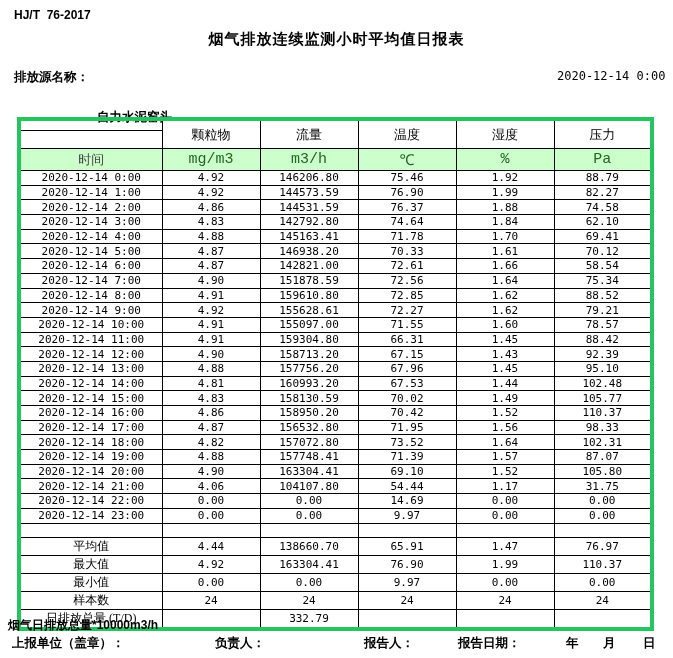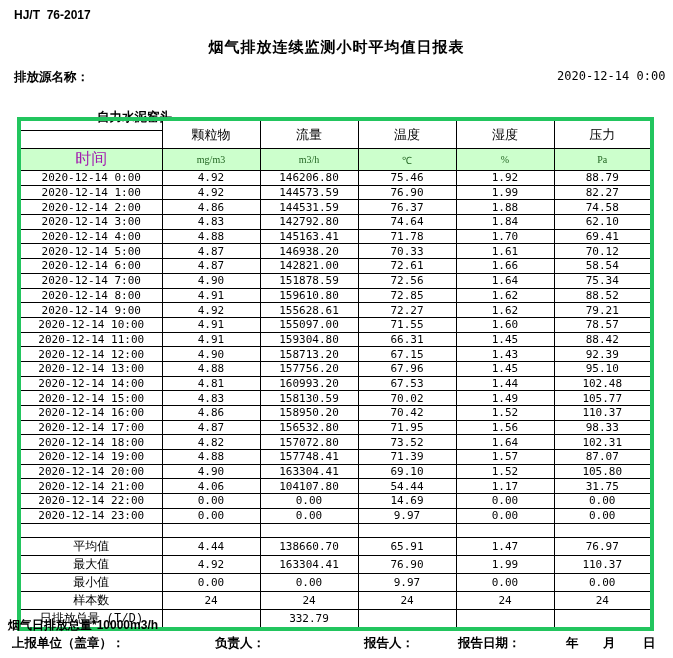--- a/index.html
+++ b/index.html
@@ -1,43 +1,43 @@
 <!DOCTYPE html>
 <html><head>
 <meta charset="utf-8">
 <style>
   html,body{margin:0;padding:0;background:#fff;}
   .page{position:relative;width:673px;height:658px;background:#ffffff;
         font-family:"Liberation Sans",sans-serif;color:#000;overflow:hidden;}
 
   .std-code{position:absolute;left:14px;top:8px;font-size:12px;font-weight:bold;white-space:pre;}
-  .title{position:absolute;left:0;top:38px;width:100%;text-align:center;
+  .title{position:absolute;left:0;top:30px;width:100%;text-align:center;
          font-size:15px;font-weight:bold;letter-spacing:1px;}
   .src-label{position:absolute;left:14px;top:69px;font-size:12.5px;font-weight:bold;}
   .src-name{position:absolute;left:97px;top:69px;font-size:12.5px;font-weight:bold;margin-top:40px;}
   .datetime{position:absolute;left:557px;top:69px;font-size:12px;
             font-family:"DejaVu Sans Mono",monospace;}
 
   table.report{position:absolute;top:117px;left:17px;width:633px;
                border-collapse:collapse;table-layout:fixed;border:4px solid #22c55e;}
   table.report td,table.report th{border:1px solid #000;padding:0;margin:0;
                text-align:center;vertical-align:middle;overflow:hidden;}
 
   tr.h1 td.thin{height:9px;}
   tr.h2 td.spacer{height:17px;}
   th.pollutant{font-weight:normal;font-size:13px;background:#fff;}
 
   tr.units td{background:#ccffcc;height:15px;}
-  td.time-h{font-size:16px;color:#a21caf;font-family:Liberation Serif, serif;}
-  td.unit{font-family:Liberation Serif, serif;font-size:10px;color:#226622;}
+  td.time-h{font-size:13px;color:#404040;font-family:Liberation Serif, serif;}
+  td.unit{font-family:Liberation Mono, monospace;font-size:15px;color:#226622;}
 
   tbody.data td{height:13.7px;font-family:"DejaVu Sans Mono",monospace;font-size:11px;}
   tr.empty-row td{height:12px;}
   tbody.summary td{height:13.5px;font-family:"DejaVu Sans Mono",monospace;font-size:11px;}
-  tbody.summary td.slabel{font-family:Liberation Mono, monospace;font-size:12px;margin-left:36px;}
+  tbody.summary td.slabel{font-family:Liberation Serif, serif;font-size:12px;margin-left:36px;}
   tr.total-row td{height:17px;}
 
   .note{position:absolute;left:8px;top:617px;font-size:12px;font-weight:bold;}
   .foot{position:absolute;top:635px;font-size:12.5px;font-weight:bold;}
   .f-unit{left:12px;} .f-manager{left:215px;} .f-reporter{left:345px;margin-left:19px;}
   .f-rdate{left:458px;} .f-year{left:566px;} .f-month{left:603px;} .f-day{left:643px;}
 </style>
 </head>
 <body>
 

